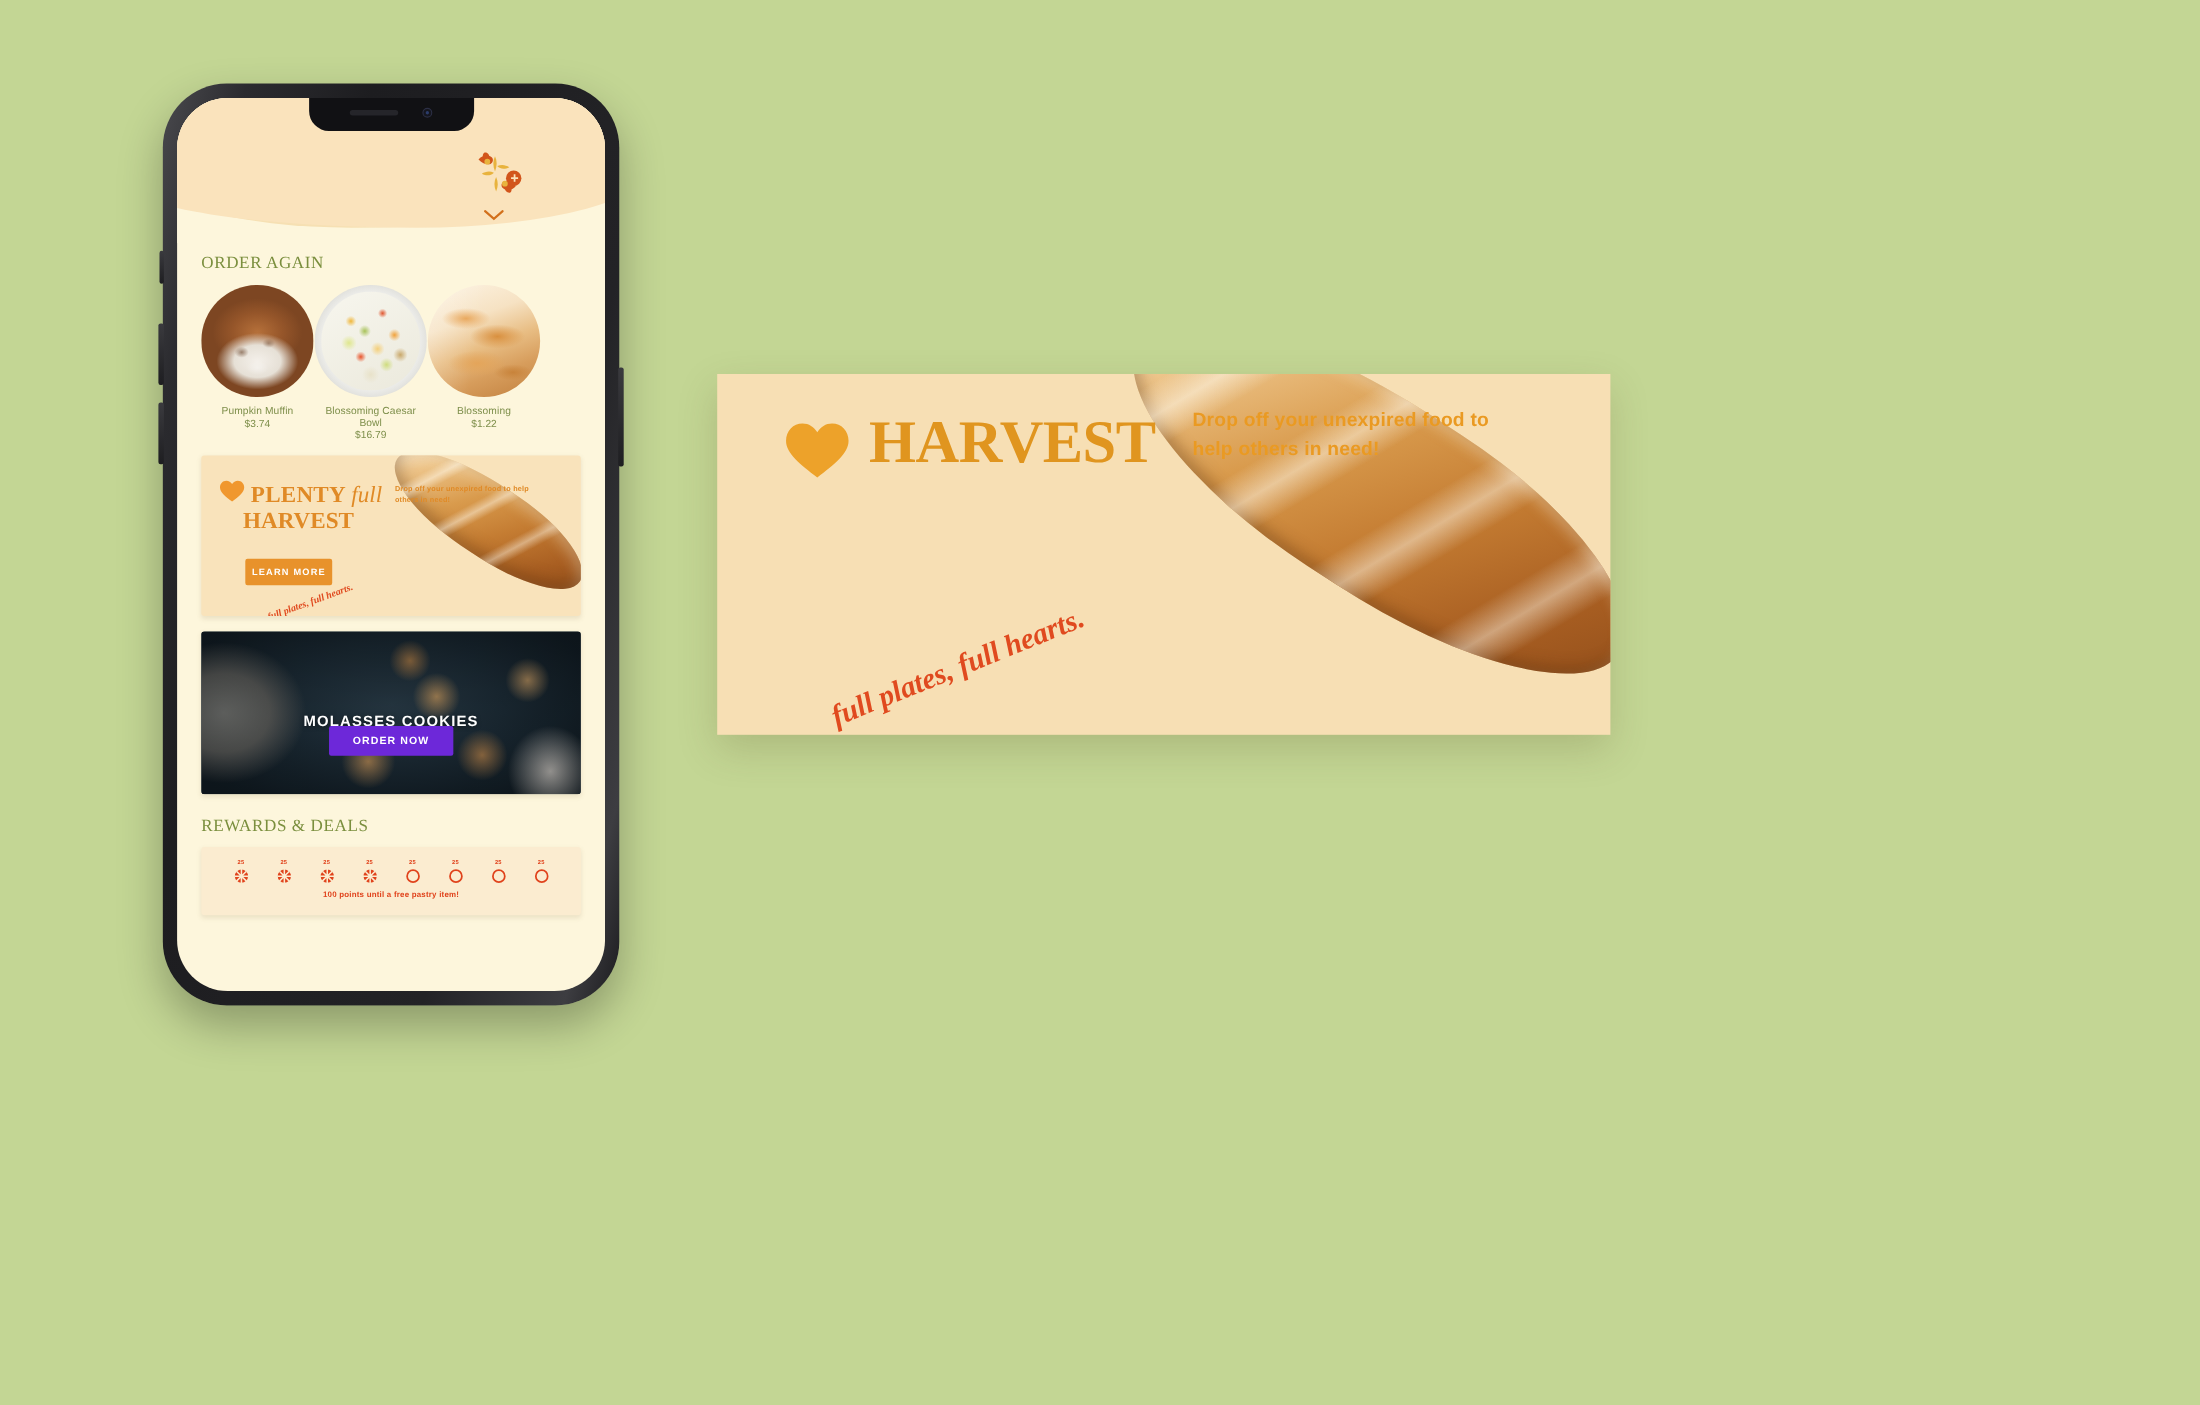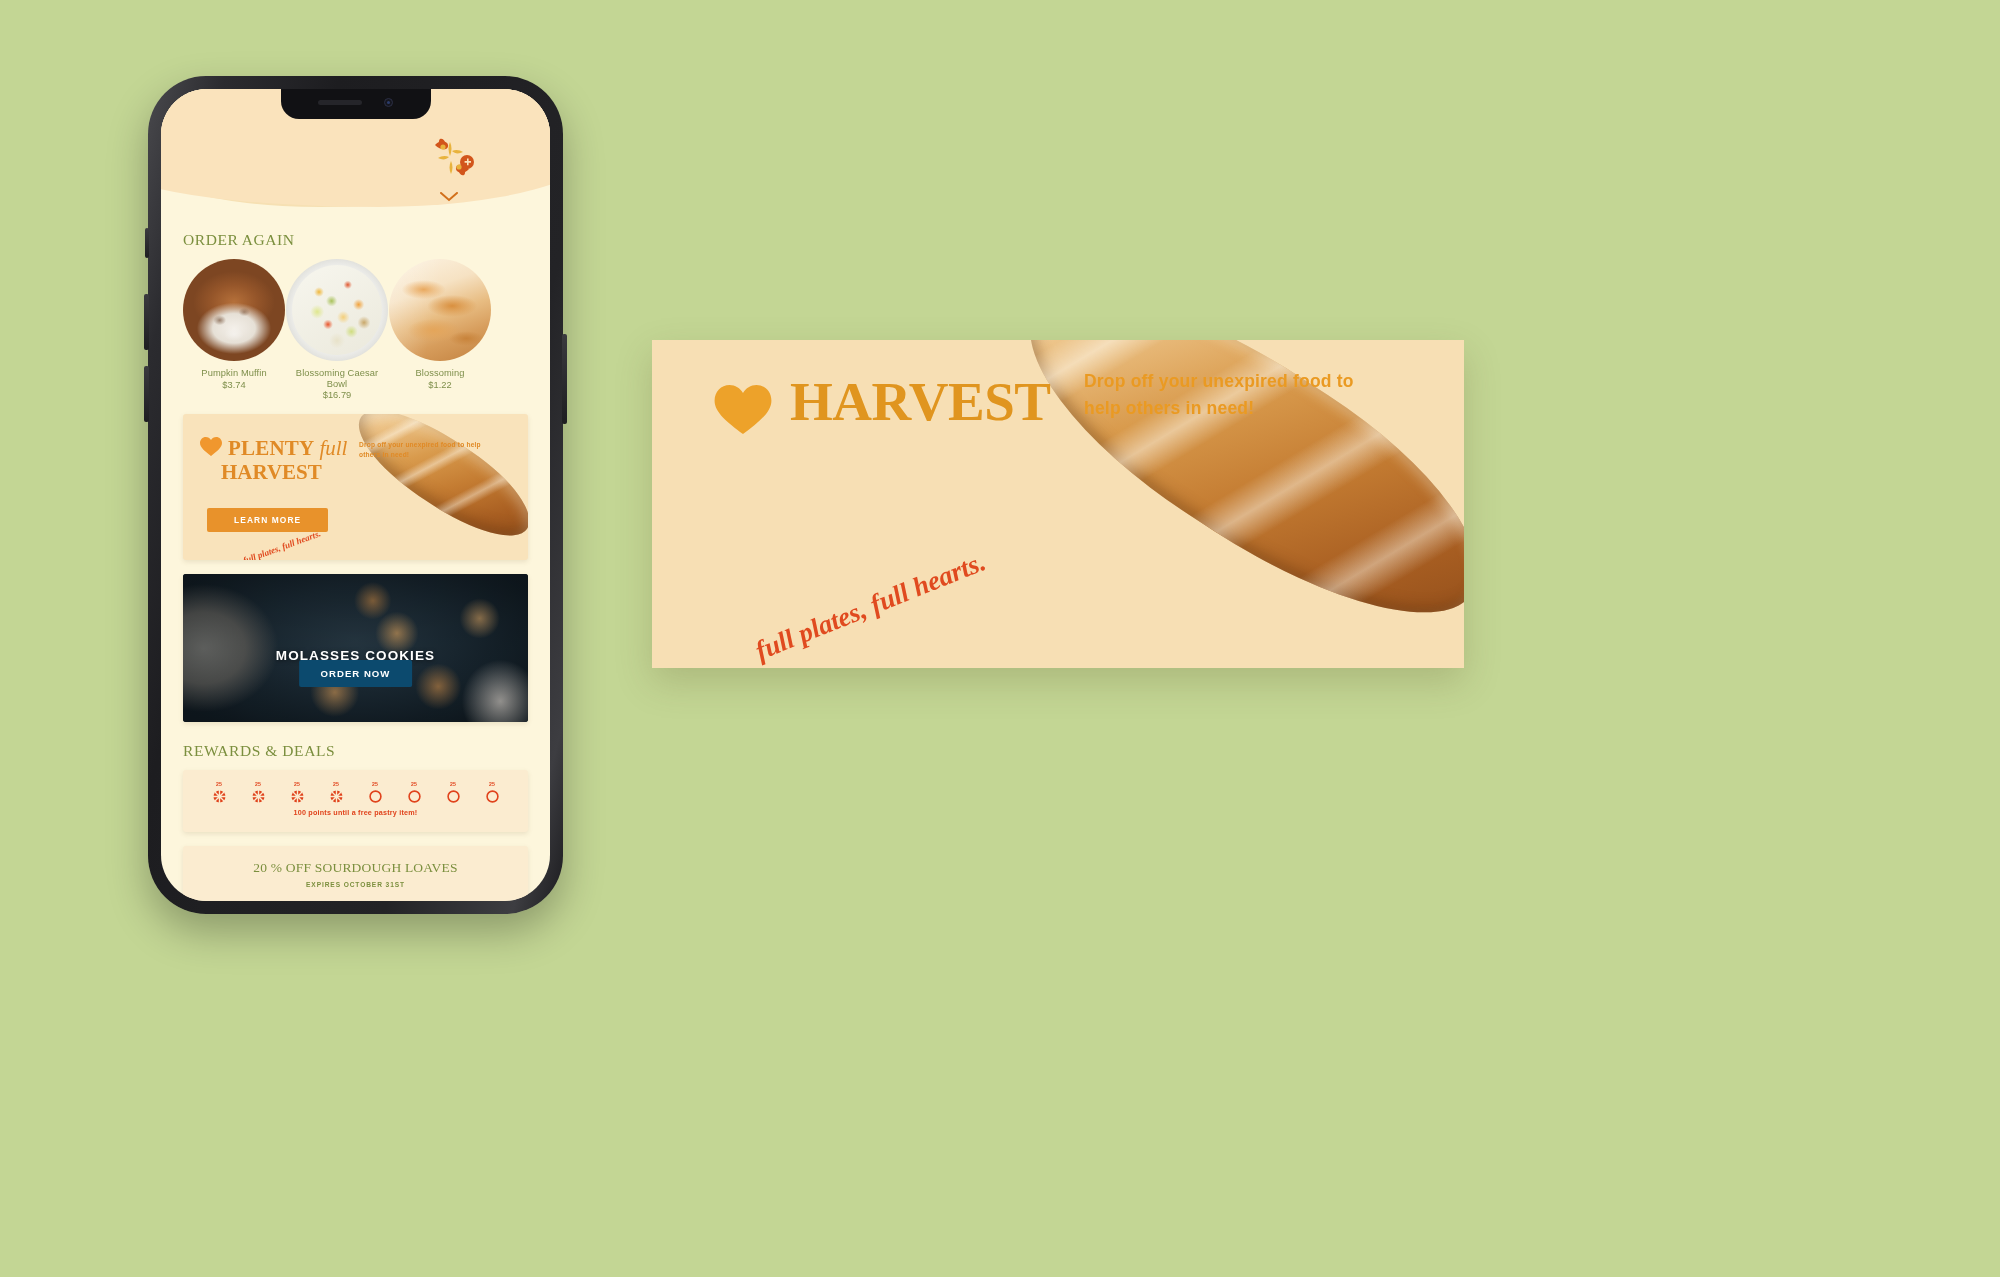--- a/index.html
+++ b/index.html
@@ -175,24 +175,24 @@
     font-family:"Liberation Serif", serif; font-weight:bold; color:#e08a26;
   }
   #harvest-card .pfh-plenty { font-size:21px; }
   #harvest-card .pfh-full   { font-size:21px; }
   #harvest-card .pfh-harvest{ font-size:21px; margin-left:22px; line-height:1.05;}
   #harvest-sub {
     position:absolute; left:176px; top:26px; width:140px;
     font-size:6.6px; font-weight:bold; color:#e08a26; line-height:1.5; letter-spacing:.2px;
   }
   #learn-more-btn {
-    position:absolute; left:24px; top:94px;
+    position:absolute; left:40px; top:94px;
     background:#e8922b; color:#ffffff;
     font-size:8.4px; font-weight:bold; letter-spacing:1.1px;
-    padding:7px 27px; border:none; border-radius:2px; cursor:pointer;
+    padding:7px 6px; border:none; border-radius:2px; cursor:pointer;
   }
   .rainbow-wrap{ position:absolute; inset:0; overflow:hidden; }
   .rb { position:absolute; border-radius:50%; }
   #harvest-card .rb1{ left:34%;  top:118%; width:230%; height:120%; background:#e8431c; transform:rotate(-16deg); }
   #harvest-card .rb2{ left:38%;  top:124%; width:230%; height:120%; background:#f2771e; transform:rotate(-16deg); }
   #harvest-card .rb3{ left:42%;  top:130%; width:230%; height:120%; background:#f9b522; transform:rotate(-16deg); }
   #harvest-tag {
     position:absolute; left:58px; bottom:8px;
     font-family:"Liberation Serif", serif; font-style:italic; font-weight:bold;
     color:#e04a1f; font-size:9px; transform:rotate(-20deg); white-space:nowrap;
@@ -233,21 +233,21 @@
     content:""; position:absolute; inset:0;
     background: radial-gradient(ellipse 70% 60% at 50% 55%, rgba(0,0,0,.22), rgba(0,0,0,.42));
   }
   #cookies-title {
     position:absolute; left:0; right:0; top:74px; text-align:center;
     color:#ffffff; font-size:13.5px; font-weight:bold; letter-spacing:1.1px;
     text-shadow:0 1px 4px rgba(0,0,0,.55);
   }
   #order-now-btn {
     position:absolute; left:50%; transform:translateX(-50%); top:86px;
-    background:#0c4a6e; color:#fff; border:none; border-radius:2px;
+    background:#6d28d9; color:#fff; border:none; border-radius:2px;
     font-size:9.6px; font-weight:bold; letter-spacing:1px;
     padding:8px 22px; cursor:pointer;
   }
 
   
   #rewards-card { background:#fbecd0; height: 62px; padding: 11px 16px 0; }
   #rewards-stamps { display:flex; justify-content:space-between; padding: 0 6px; }
   .stamp { width: 28px; text-align:center; }
   .stamp-num { font-size:5.2px; font-weight:bold; color:#e0431c; letter-spacing:.2px; }
   .stamp-mark { margin-top:2px; height:14px; display:flex; align-items:center; justify-content:center; }
@@ -479,24 +479,20 @@
           <div class="stamp-mark">
             <svg width="13" height="13" viewBox="0 0 13 13">
                 <circle cx="6.5" cy="6.5" r="5.4" fill="none" stroke="#e0431c" stroke-width="1.6"></circle>
               </svg>
           </div>
         </div>
       </div>
       <div id="rewards-progress">100 points until a free pastry item!</div>
     </div>
 
-    <div class="card deal-card">
-      <div class="deal-title">20 % OFF SOURDOUGH LOAVES</div>
-      <div class="deal-expiry">EXPIRES OCTOBER 31ST</div>
-    </div>
 
   </div>
 </div>
 
 <div id="harvest-banner">
   <div class="rainbow-wrap" id="banner-rainbow">
     <div class="rb rb1"></div>
       <div class="rb rb2"></div>
       <div class="rb rb3"></div>
   </div>

